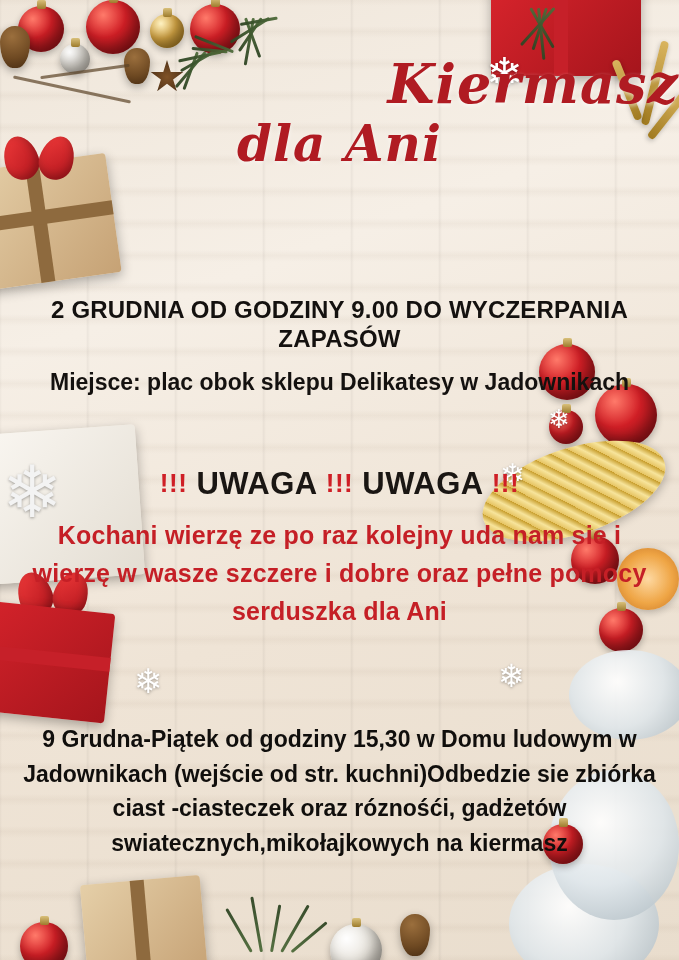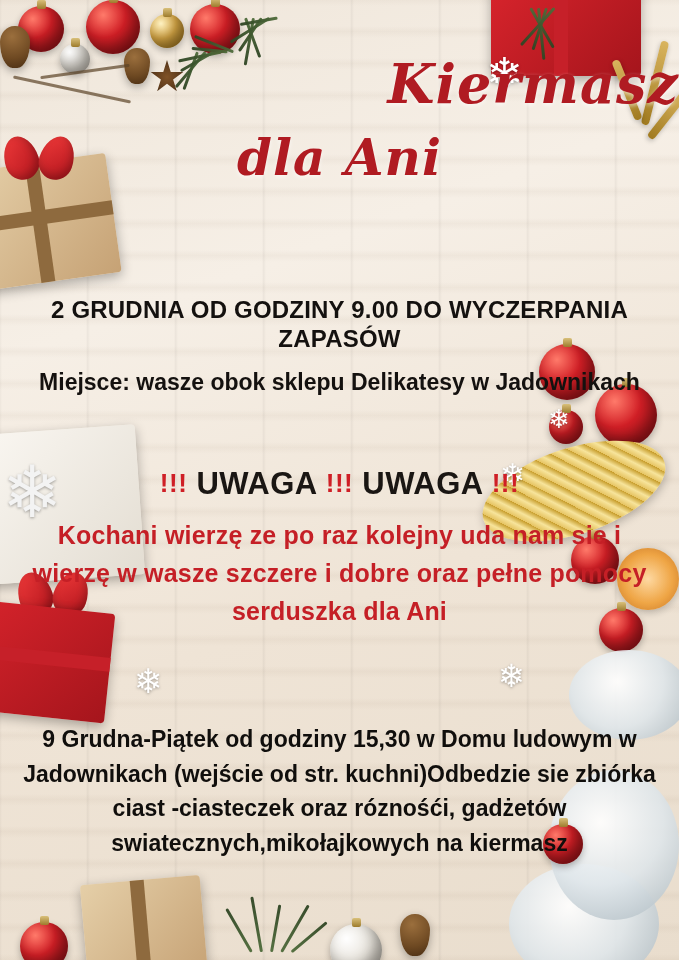--- a/index.html
+++ b/index.html
@@ -172,21 +172,21 @@
     font-family: "DejaVu Serif", serif;
     font-style: italic;
     font-weight: 700;
     color: #b01b22;
     line-height: 1.04;
     letter-spacing: 1px;
     text-shadow: 0 2px 4px rgba(255,255,255,0.6);
   }
   .title .l1 { font-size: 54px; display: block; text-align: right; }
   .title .l2 { font-size: 54px; display: block; margin-top: 6px; }
-  .title .l3 { font-size: 50px; display: block; margin-top: 20px; }
+  .title .l3 { font-size: 50px; display: block; margin-top: 6px; }
 
   .block {
     position: absolute;
     left: 28px;
     right: 28px;
     text-align: center;
   }
 
   .when {
     top: 296px;
@@ -340,21 +340,21 @@
 
   <div class="content">
 
     <div class="title">
       <span class="l1">Kiermasz</span>
       <span class="l3">dla Ani</span>
     </div>
 
     <div class="block when">2 GRUDNIA OD GODZINY 9.00 DO WYCZERPANIA ZAPASÓW</div>
 
-    <div class="block place">Miejsce: wasze obok sklepu Delikatesy w Jadownikach</div>
+    <div class="block place">Miejsce: plac obok sklepu Delikatesy w Jadownikach</div>
 
     <div class="block attention">
       <span class="bang">!!!</span>
       <span>UWAGA</span>
       <span class="bang">!!!</span>
       <span>UWAGA</span>
       <span class="bang">!!!</span>
     </div>
 
     <div class="block appeal">Kochani wierzę ze po raz kolejny uda nam sie i wierzę w wasze szczere i dobre oraz pełne pomocy serduszka dla Ani</div>

